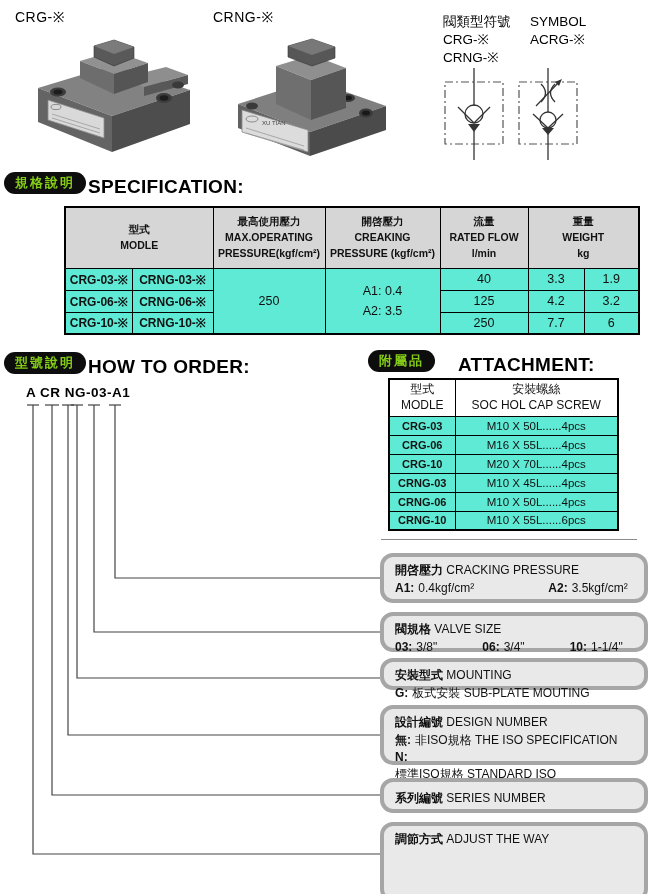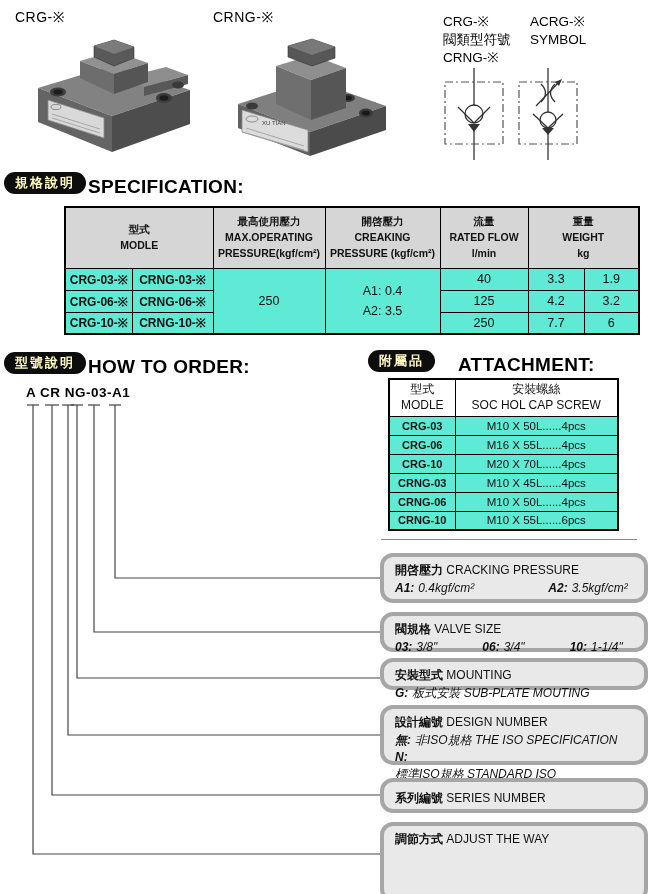--- a/index.html
+++ b/index.html
@@ -2,41 +2,41 @@
 <html><head>
 <meta charset="utf-8">
 <style>
   html,body{margin:0;padding:0;background:#fff;}
   .page{position:relative;width:658px;height:894px;background:#ffffff;
         font-family:"Liberation Sans",sans-serif;color:#111;overflow:hidden;}
   .abs{position:absolute;}
   .prod-label{position:absolute;font-size:14px;font-weight:normal;color:#000;letter-spacing:0.5px;}
   .sym-text{position:absolute;left:443px;top:13px;font-size:13.5px;line-height:18px;color:#000;}
   .sym-text .l{display:inline-block;width:87px;}
-  .badge{position:absolute;background:#0d0d0d;color:#fef9c3;font-weight:bold;font-size:13px;
+  .badge{position:absolute;background:#0d0d0d;color:#84cc16;font-weight:bold;font-size:13px;
          padding:4px 11px 5px;border-radius:15px;letter-spacing:2px;line-height:1;}
   .sec-title{position:absolute;font-weight:bold;font-size:19px;color:#000;letter-spacing:0.3px;}
   table.dt{position:absolute;border-collapse:collapse;table-layout:fixed;background:#5eead4;}
   table.dt td,table.dt th{border:1px solid #000;text-align:center;vertical-align:middle;
         white-space:pre-line;padding:0 2px;}
   table.spec{border:2px solid #000;}
   table.spec thead th{background:#d6d6d6;font-weight:bold;font-size:10.5px;line-height:1.5;}
   table.spec tbody td{font-size:12px;}
   table.spec td.model{font-weight:bold;font-size:12px;}
   table.spec td.num{font-size:12.5px;line-height:1.6;}
   table.att{border:2px solid #000;}
   table.att thead th{background:#fff;font-weight:normal;font-size:12px;line-height:1.3;}
   table.att td.model{font-weight:bold;font-size:11px;}
   table.att td.screw{font-size:11.5px;}
   .order-code{position:absolute;left:26px;top:385px;font-weight:bold;font-size:13.5px;
         letter-spacing:0.5px;color:#000;white-space:pre;}
   .callout{position:absolute;left:380px;width:268px;background:#e9e9e9;border:4px solid #a6a6a6;
         border-radius:13px;box-sizing:border-box;padding:5px 11px 4px;font-size:12px;line-height:17px;color:#111;}
   .callout .zh{font-weight:bold;}
-  .callout .items{margin-top:1px;font-style:italic;}
+  .callout .items{margin-top:1px;}
   .callout .k{font-weight:bold;margin-right:4px;}
   .callout .v{white-space:pre-line;display:inline-block;vertical-align:top;}
   .callout .it-w150{display:inline-block;width:150px;}
   .callout .it-w84{display:inline-block;width:84px;}
   .thin-rule{position:absolute;height:1px;background:#8a8a8a;}
   svg{display:block;}
 </style>
 </head>
 <body>
 
@@ -82,22 +82,22 @@
     <polygon points="60,18 84,11 107,19 107,30 84,38 60,29" fill="#575757" stroke="#333" stroke-width="0.6"></polygon>
     <polygon points="60,18 84,11 107,19 84,27" fill="#787878"></polygon>
     <polygon points="14,82 80,102 80,124 14,104" fill="#dcdcdc" stroke="#8a8a8a" stroke-width="0.8"></polygon>
     <ellipse cx="24" cy="91" rx="6" ry="3" fill="none" stroke="#777" stroke-width="0.8"></ellipse>
     <text x="34" y="97" font-size="6" fill="#444">XU TIAN</text>
     <line x1="18" y1="100" x2="76" y2="118" stroke="#9a9a9a" stroke-width="0.8"></line>
     <line x1="18" y1="105" x2="76" y2="122" stroke="#9a9a9a" stroke-width="0.8"></line>
   </svg>
 
   <div class="sym-text">
+    <div><span class="l">閥類型符號</span><span>SYMBOL</span></div>
     <div><span class="l">CRG-※</span><span>ACRG-※</span></div>
-    <div><span class="l">閥類型符號</span><span>SYMBOL</span></div>
     <div><span class="l">CRNG-※</span></div>
   </div>
 
   <svg class="abs" style="left:441px;top:66px" width="66" height="96" viewBox="0 0 66 96">
     <rect x="4" y="16" width="58" height="62" fill="none" stroke="#555" stroke-width="1.2" stroke-dasharray="8 3 2 3"></rect>
     <line x1="33" y1="2" x2="33" y2="40" stroke="#333" stroke-width="1.3"></line>
     <circle cx="33" cy="48" r="9" fill="none" stroke="#333" stroke-width="1.3"></circle>
     <line x1="17" y1="41" x2="33" y2="57" stroke="#333" stroke-width="1.3"></line>
     <line x1="49" y1="41" x2="33" y2="57" stroke="#333" stroke-width="1.3"></line>
     <polygon points="27,58 39,58 33,66" fill="#333"></polygon>

